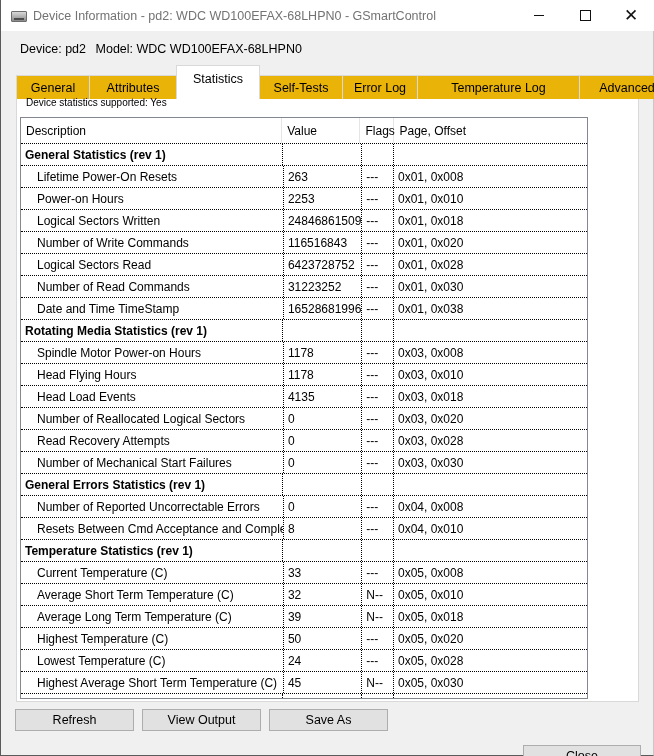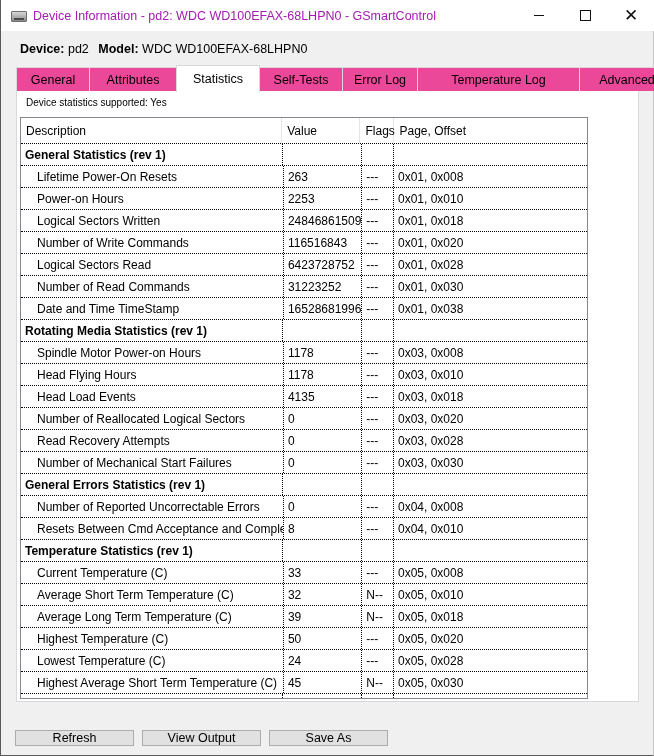--- a/index.html
+++ b/index.html
@@ -3,53 +3,53 @@
 <meta charset="utf-8">
 <style>
   * { box-sizing: border-box; margin: 0; padding: 0; }
   html, body { width: 654px; height: 756px; overflow: hidden; background: #f0f0f0; }
   body { font-family: "Liberation Sans", "DejaVu Sans", sans-serif; font-size: 12px; color: #000; position: relative; }
   .window { position: absolute; left: 0; top: 0; width: 654px; height: 756px; background: #f0f0f0; border-left: 1px solid #5a5a5a; border-right: 1px solid #c8c8c8; border-bottom: 1px solid #5a5a5a; }
   .titlebar { position: absolute; left: 0; top: 0; width: 653px; height: 31px; background: #ffffff; display: flex; align-items: center; }
   .title-icon { width: 16px; height: 14px; margin-left: 10px; margin-right: 6px; position: relative; }
   .title-icon .disk { position: absolute; left: 0; top: 2px; width: 16px; height: 11px; background: linear-gradient(#d8d8d8, #8a8a8a); border: 1px solid #6c6c6c; border-radius: 1px; }
   .title-icon .disk::after { content: ""; position: absolute; left: 2px; bottom: 1px; width: 10px; height: 2px; background: #4a4a4a; }
-  .title-text { font-size: 12.5px; color: #a21caf; white-space: nowrap; }
+  .title-text { font-size: 12.5px; color: #737373; white-space: nowrap; }
   .win-btns { position: absolute; right: 0; top: 0; height: 31px; display: flex; }
   .win-btn { width: 46px; height: 31px; display: flex; align-items: center; justify-content: center; font-size: 14px; color: #111; font-family: "DejaVu Sans", sans-serif; }
   .win-btn .min { width: 10px; height: 1px; background: #111; }
   .win-btn .max { width: 11px; height: 11px; border: 1px solid #111; }
   .win-btn .close { font-size: 17px; line-height: 1; }
 
   .device-line { position: absolute; left: 19px; top: 42px; font-size: 12.5px; white-space: nowrap; }
-  .device-line b { font-weight: bold; }
+  .device-line b { font-weight: normal; }
   .device-line .sp { display: inline-block; width: 6px; }
 
   .tabs { position: absolute; left: 15px; top: 65px; height: 26px; display: flex; }
-  .tab { height: 24px; margin-top: 2px; border: 1px solid #d9d9d9; border-bottom: none; background: #ec4899; display: flex; align-items: center; justify-content: center; font-size: 12.5px; margin-right: -1px; }
+  .tab { height: 24px; margin-top: 10px; border: 1px solid #d9d9d9; border-bottom: none; background: #eab308; display: flex; align-items: center; justify-content: center; font-size: 12.5px; margin-right: -1px; }
   .tab.active { height: 27px; margin-top: 0; background: #ffffff; border-color: #d9d9d9; position: relative; z-index: 2; }
   .tab-panel { position: absolute; left: 15px; top: 90px; width: 623px; height: 612px; background: #ffffff; border: 1px solid #d9d9d9; }
 
   .supported { position: absolute; left: 25px; top: 97px; font-size: 10px; }
 
   .table-wrap { position: absolute; left: 19px; top: 117px; width: 568px; height: 582px; border: 1px solid #828790; background: #fff; overflow: hidden; }
   .thead { display: flex; height: 26px; border-bottom: 1px dotted #000; }
   .th { font-size: 12px; padding-left: 5px; display: flex; align-items: center; border-right: 1px solid #e5e5e5; }
   .row { display: flex; height: 22px; border-bottom: 1px dotted #000; }
   .cell { font-size: 12px; padding-left: 4px; display: flex; align-items: center; white-space: nowrap; overflow: hidden; border-right: 1px dotted #000; }
   .c-desc { width: 285px; }
   .c-val { width: 85px; }
   .c-flags { width: 34px; }
   .c-page { width: 210px; border-right: none; }
   .row.group .c-desc { font-weight: bold; padding-left: 4px; }
   .row.item .c-desc { padding-left: 16px; }
   .row.clipped { height: 8px; align-items: flex-start; }
   .row.clipped .cell { align-items: flex-start; height: 8px; line-height: 22px; }
 
-  .btn { position: absolute; top: 730px; height: 16px; background: #e1e1e1; border: 1px solid #adadad; display: flex; align-items: center; justify-content: center; font-size: 12.5px; }
+  .btn { position: absolute; top: 709px; height: 22px; background: #e1e1e1; border: 1px solid #adadad; display: flex; align-items: center; justify-content: center; font-size: 12.5px; }
   .btn-refresh { left: 14px; width: 119px; }
   .btn-view { left: 141px; width: 119px; }
   .btn-save { left: 268px; width: 119px; }
   .btn-close { left: 522px; width: 118px; margin-top: 36px; }
 </style>
 </head>
 <body>
 
 <div class="window">
   <div class="titlebar">

